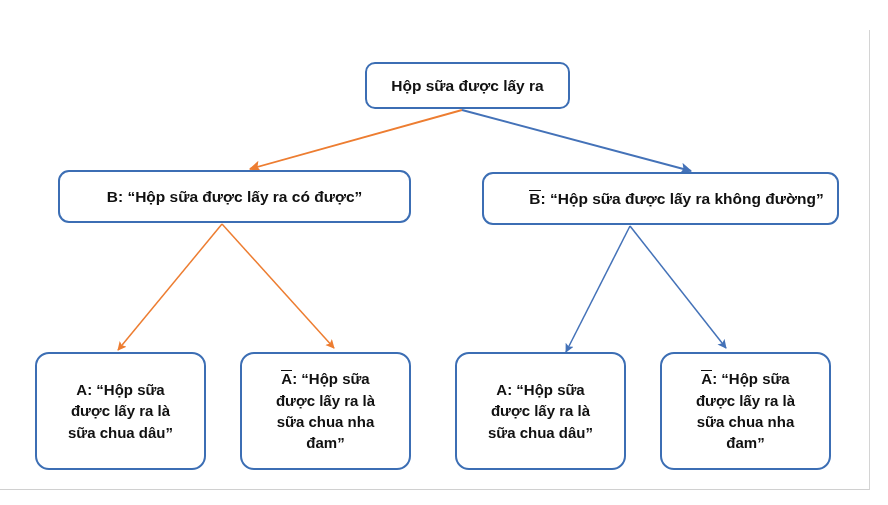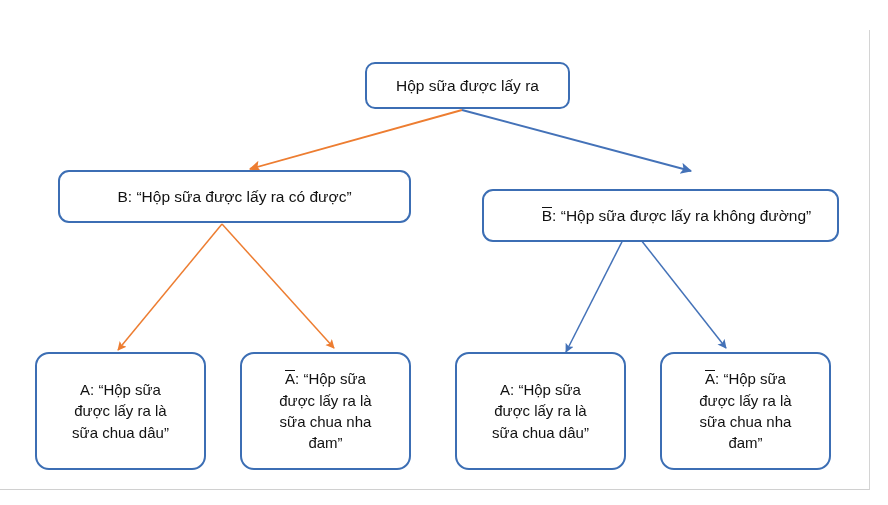--- a/index.html
+++ b/index.html
@@ -64,20 +64,21 @@
     border: 2.2px solid #3C6EB4;
     border-radius: 12px;
     background: #ffffff;
     display: flex;
     align-items: center;
     justify-content: center;
     text-align: center;
     font-family: "Liberation Sans", sans-serif;
     color: #111111;
     z-index: 3;
+    font-weight: bold;
   }
   .node .txt {
     display: block;
     width: 100%;
     padding: 0 6px;
     box-sizing: border-box;
   }
 
   
   .node.root {
@@ -86,21 +87,21 @@
     font-size: 15.5px;
     border-radius: 10px;
   }
   
   .node.lvl2 {
     height: 53px;
     font-size: 15.5px;
     border-radius: 11px;
   }
   .node.lvl2.left  { left: 58px;  top: 170px; width: 353px; }
-  .node.lvl2.right { left: 482px; top: 189px; width: 357px; padding-left: 32px; }
+  .node.lvl2.right { left: 482px; top: 172px; width: 357px; padding-left: 32px; }
 
   
   .node.lvl3 {
     top: 352px;
     height: 118px;
     width: 171px;
     font-size: 15px;
     line-height: 1.42;
     border-radius: 14px;
   }

